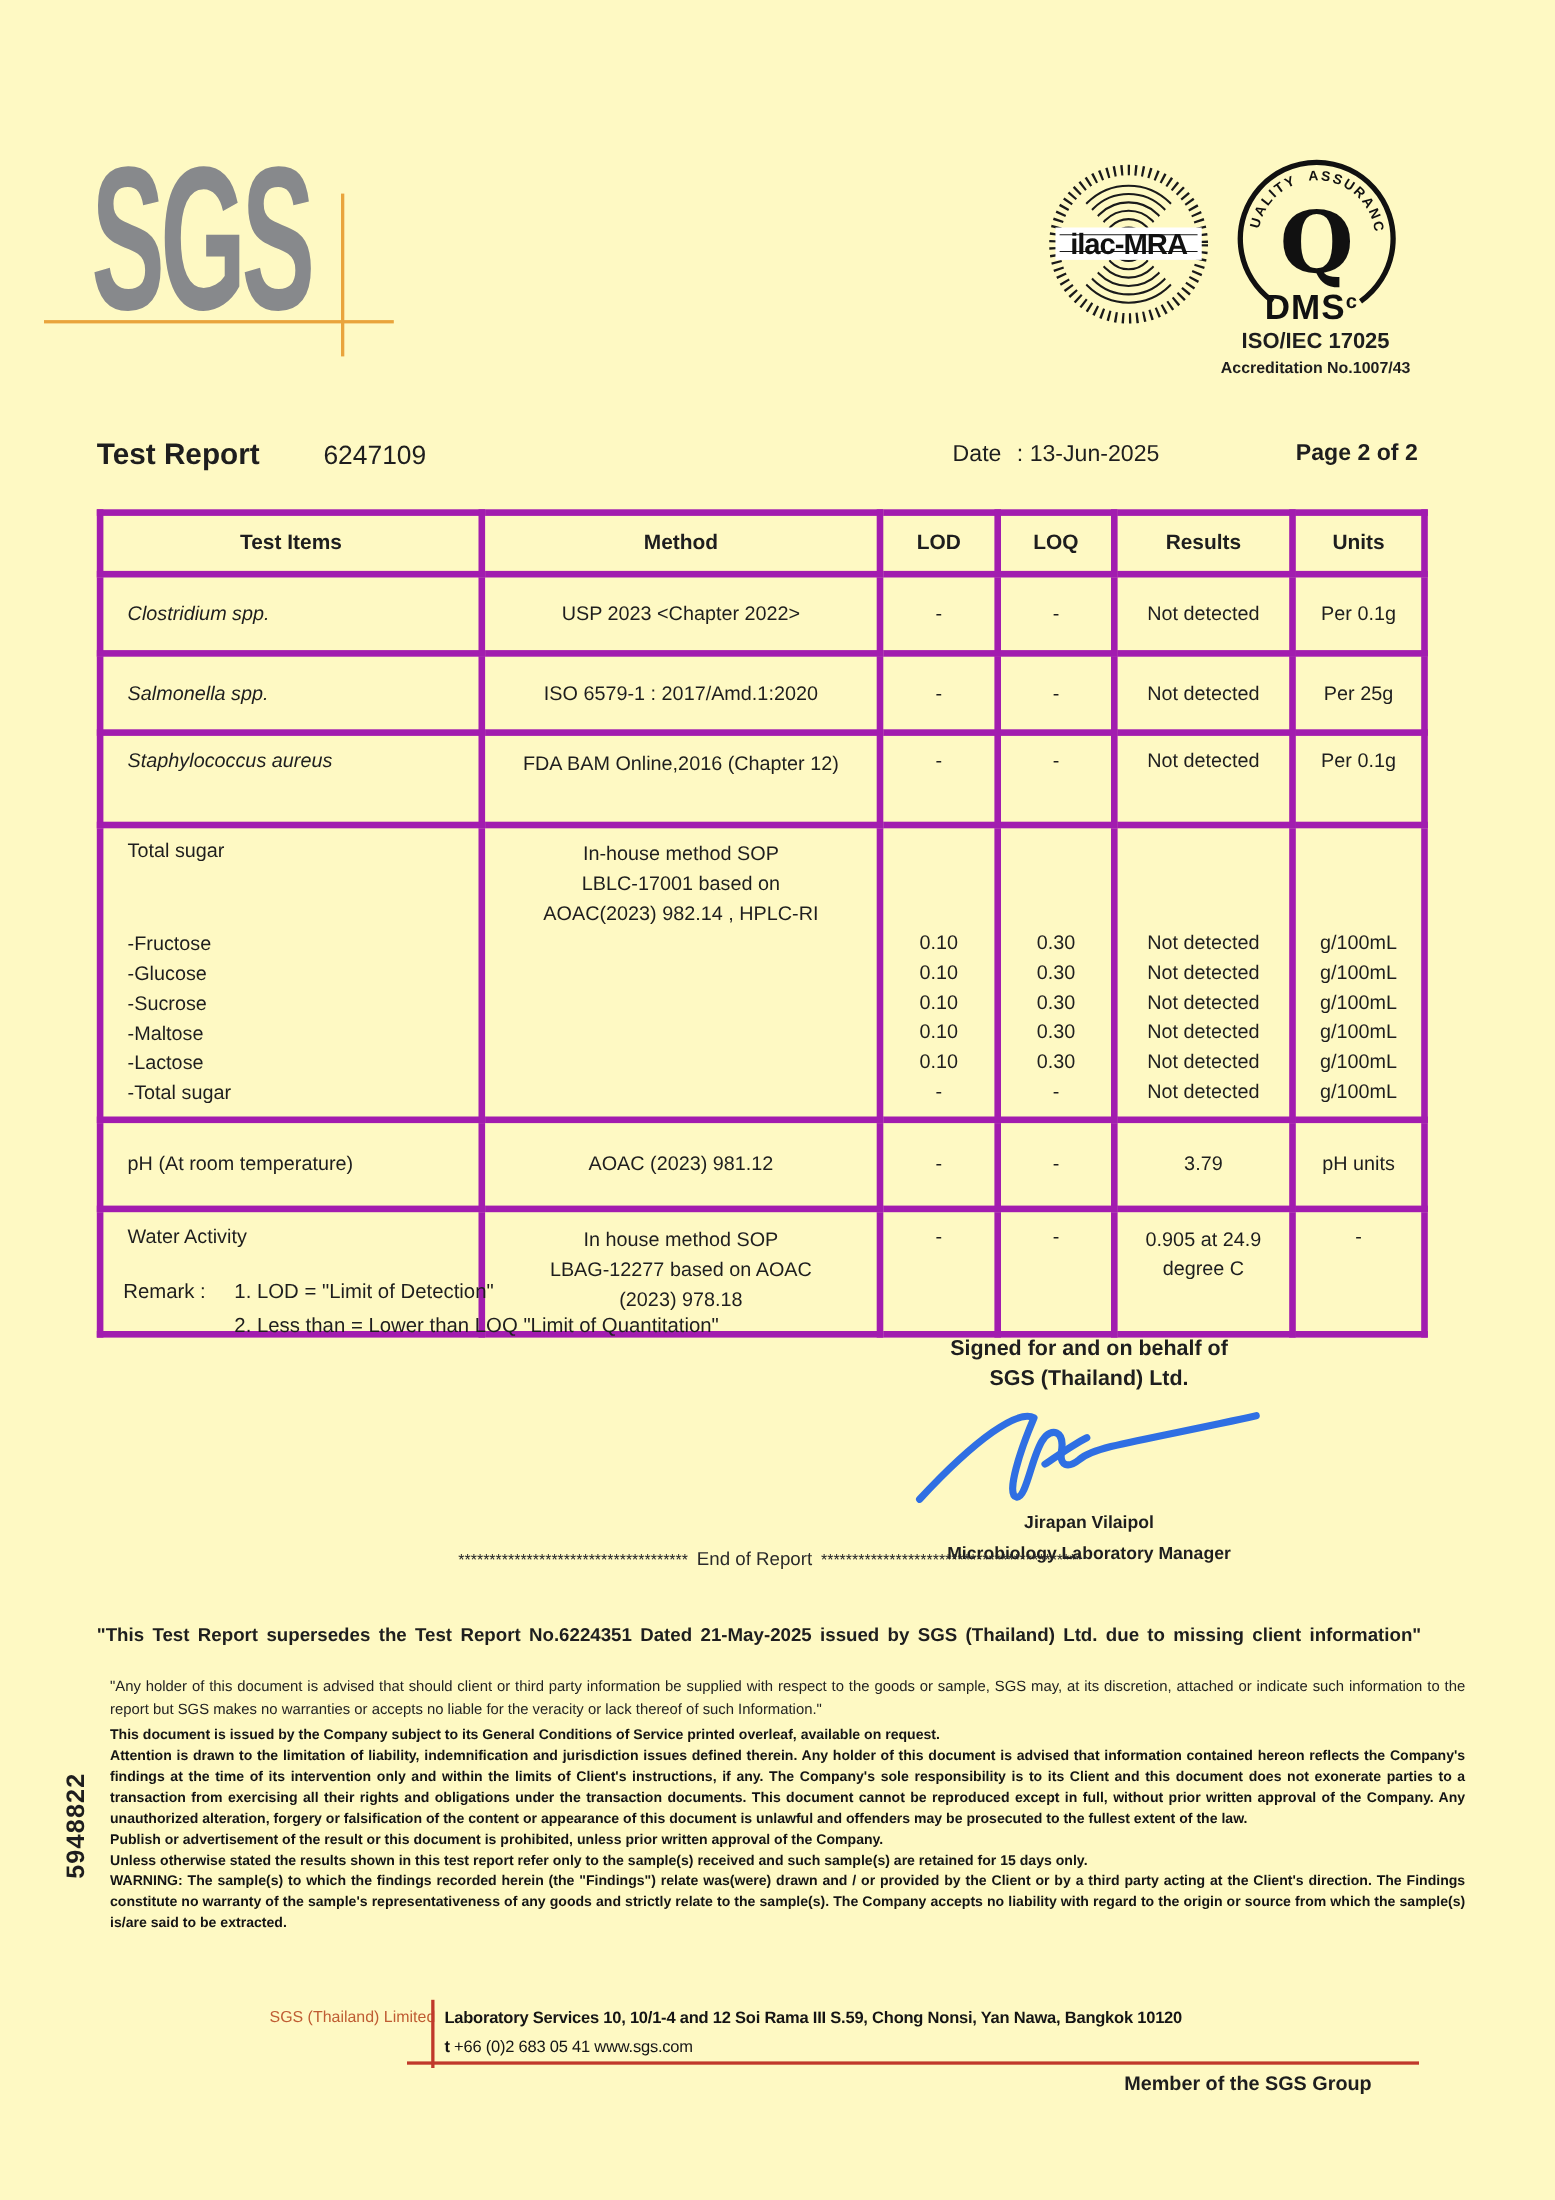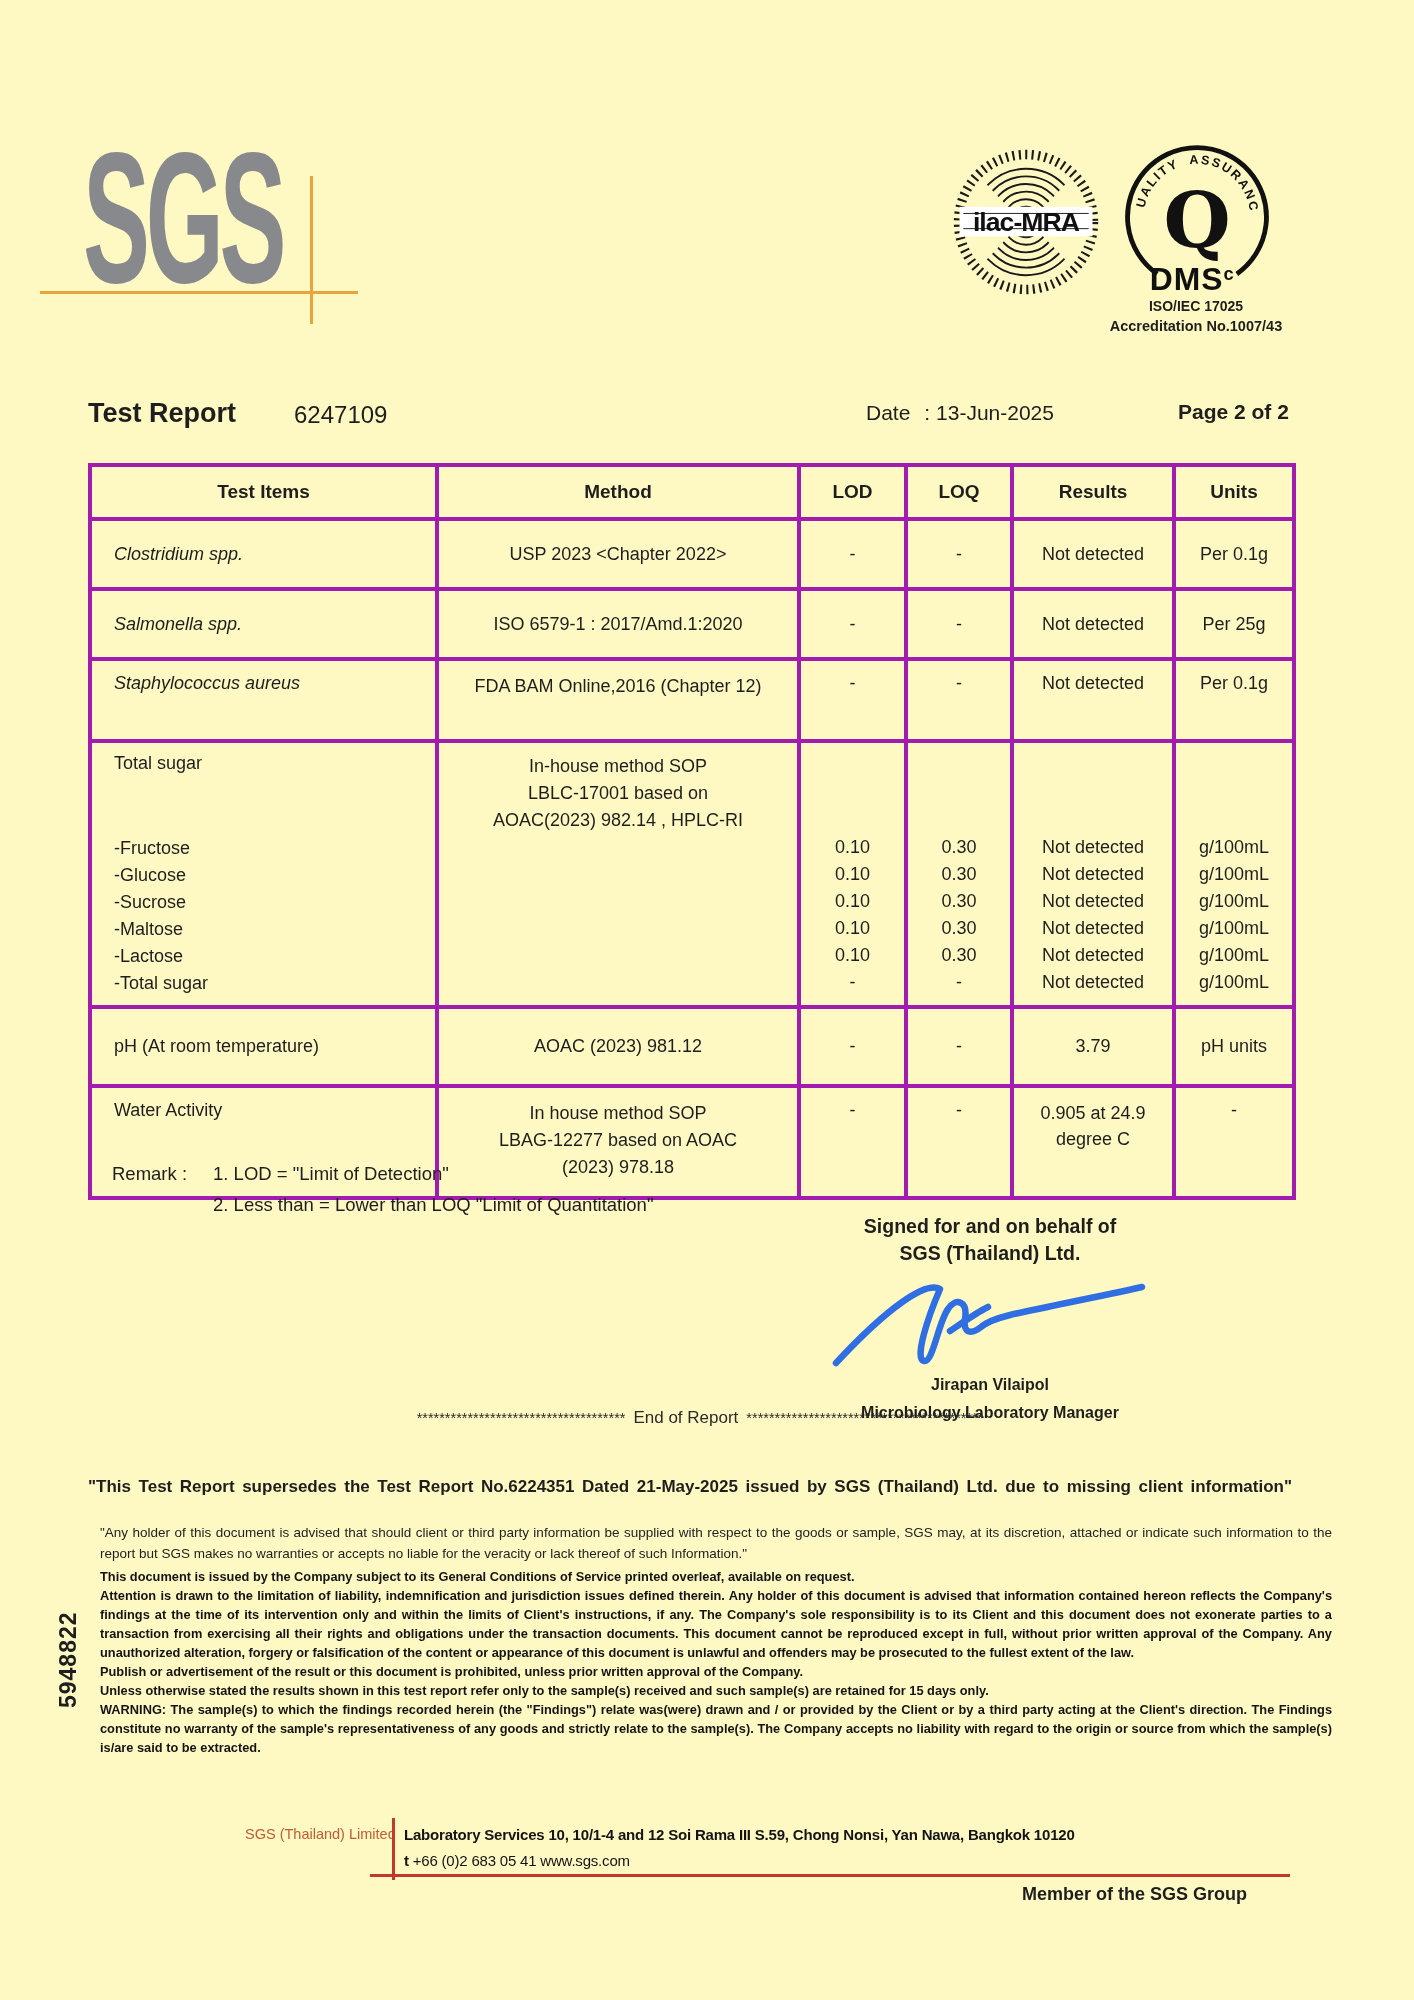--- a/index.html
+++ b/index.html
@@ -13,35 +13,35 @@
     position:absolute;left:83px;top:125px;font-size:186px;font-weight:bold;
     color:#87898c;line-height:1;letter-spacing:-8px;
     transform:scaleX(0.54);transform-origin:0 0;white-space:nowrap;
   }
   .sgs-hline{position:absolute;left:40px;top:291px;width:318px;height:3px;background:#e9a43c;}
   .sgs-vline{position:absolute;left:310px;top:176px;width:3px;height:148px;background:#e9a43c;}
   
   .ilac-seal{position:absolute;left:950px;top:146px;}
   .q-seal{position:absolute;left:1115px;top:132px;}
   .iso-block{position:absolute;left:1046px;top:296px;width:300px;text-align:center;line-height:1.45;}
-  .iso-line1{font-weight:bold;font-size:14px;}
+  .iso-line1{font-weight:bold;font-size:20px;}
   .iso-line2{font-weight:bold;font-size:14.5px;}
   
   .title-bar{position:absolute;left:0;top:398px;width:1414px;height:34px;}
   .report-label{position:absolute;left:88px;top:0;font-size:27px;font-weight:bold;}
   .report-number{position:absolute;left:294px;top:3px;font-size:24px;}
   .date-line{position:absolute;left:866px;top:3px;font-size:21px;}
   .date-label{margin-right:14px;}
   .page-label{position:absolute;left:1178px;top:2px;font-size:21px;font-weight:bold;}
   
   .report-table{
     position:absolute;left:88px;top:463px;width:1204px;
     border-collapse:collapse;table-layout:fixed;
   }
-  .report-table th,.report-table td{border:4px solid #a21caf;padding:0;}
+  .report-table th,.report-table td{border:6px solid #a21caf;padding:0;}
   .report-table th{height:50px;font-size:19px;font-weight:bold;text-align:center;}
   .report-table td{font-size:18px;vertical-align:middle;}
   td.c-item{text-align:left;padding-left:22px;font-style:italic;}
   td.c-item-plain{text-align:left;padding-left:22px;}
   td.c-method,td.c-lod,td.c-loq,td.c-res,td.c-units{text-align:center;}
   tr.r-micro td{height:66px;}
   tr.r-top td{vertical-align:top;padding-top:12px;}
   tr.r-top td.c-method{line-height:27px;}
   
   tr.r-sugar td{vertical-align:top;padding-top:10px;padding-bottom:8px;}

